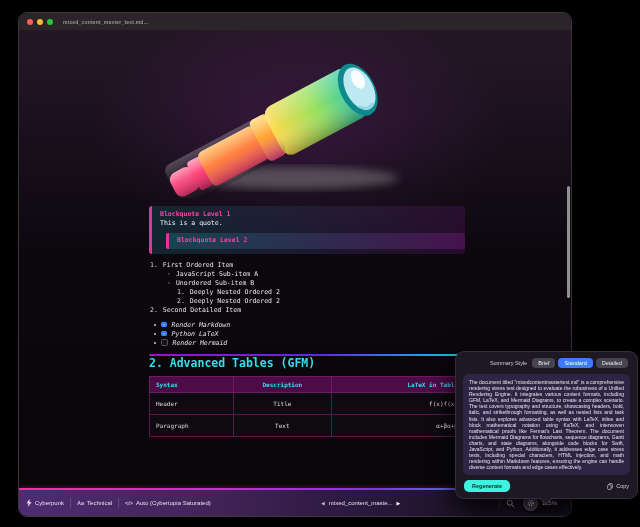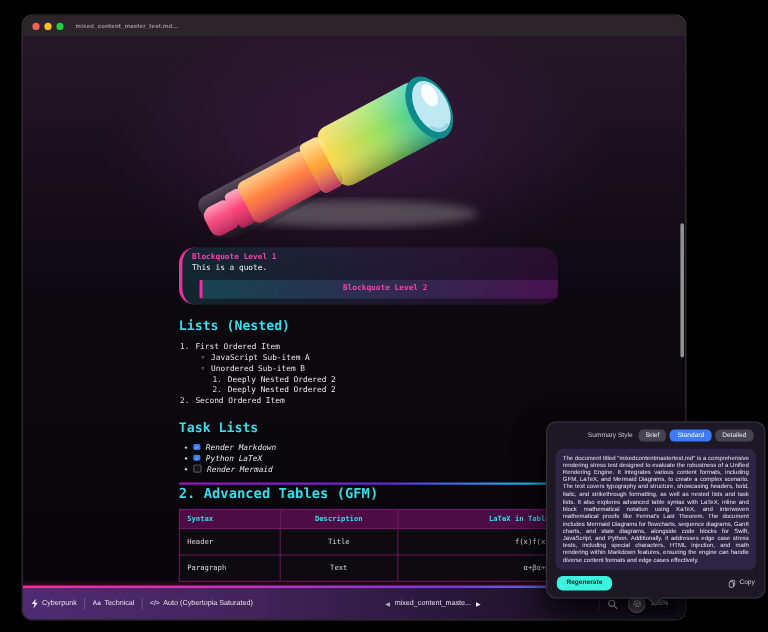--- a/index.html
+++ b/index.html
@@ -15,26 +15,26 @@
 
   .content{position:absolute;top:17px;left:0;right:0;bottom:0;overflow:hidden;
     background:linear-gradient(180deg,#251627 0%,#1f1322 12%,#150d18 30%,#0c080e 46%,#080609 100%);}
   .glow{position:absolute;left:50px;top:-30px;width:460px;height:250px;pointer-events:none;
     background:radial-gradient(ellipse at center,rgba(115,42,125,.30),rgba(115,42,125,0) 65%);}
 
   .telescope{position:absolute;left:116px;top:8px;}
 
   
   .doc{position:absolute;left:130px;top:176px;width:316px;font-family:"DejaVu Sans Mono",monospace;color:#e9e6ec;}
-  .bq1{border-left:3px solid #e8319c;padding:4px 0 5px 8px;border-radius:14px;
+  .bq1{border-left:3px solid #e8319c;padding:4px 0 5px 8px;border-radius:3px;
        background:linear-gradient(90deg,rgba(22,62,74,.55),rgba(96,22,110,.30));}
   .bq-label{font-size:6.5px;font-weight:bold;color:#ff3fae;line-height:9px;}
   .bq-text{font-size:6.5px;color:#f2f0f4;line-height:9px;}
   .bq2{margin:5px 0 0 6px;border-left:3px solid #e8319c;padding:3px 0 4px 8px;border-radius:2px;
-       background:linear-gradient(90deg,rgba(26,84,96,.65),rgba(120,26,130,.40));text-align:center;}
+       background:linear-gradient(90deg,rgba(26,84,96,.65),rgba(120,26,130,.40));}
 
   .h2{font-family:"DejaVu Sans Mono",monospace;font-weight:bold;color:#38dcec;font-size:11px;margin:0;}
   .h-lists{margin-top:11px;}
   .h-tasks{margin-top:11px;}
   .h-tables{font-size:11.5px;}
 
   .ul{margin-top:7px;}
   .li{font-size:6.5px;line-height:9px;display:flex;}
   .li .marker{margin-right:5px;color:#dcd8e0;}
   .ind0{padding-left:1px}.ind1{padding-left:18px}.ind2{padding-left:28px}
@@ -165,21 +165,20 @@
     <div class="doc">
 
       <div class="bq1">
         <div class="bq-label">Blockquote Level 1</div>
         <div class="bq-text">This is a quote.</div>
         <div class="bq2">
           <div class="bq-label">Blockquote Level 2</div>
         </div>
       </div>
 
-      <div class="h2 h-lists">Lists (Nested)</div>
 
       <div class="ul">
         <div class="li ind0">
             <span class="marker">1.</span>
             <span>First Ordered Item</span>
           </div>
         <div class="li ind1">
             <span class="marker">◦</span>
             <span>JavaScript Sub-item A</span>
           </div>
@@ -190,25 +189,24 @@
         <div class="li ind2">
             <span class="marker">1.</span>
             <span>Deeply Nested Ordered 2</span>
           </div>
         <div class="li ind2">
             <span class="marker">2.</span>
             <span>Deeply Nested Ordered 2</span>
           </div>
         <div class="li ind0">
             <span class="marker">2.</span>
-            <span>Second Ordered Item</span>
-          </div>
-      </div>
-
-      <div class="h2 h-tasks">Task Lists</div>
+            <span>Second Detailed Item</span>
+          </div>
+      </div>
+
 
       <div class="tasks">
         <div class="task">
             <span class="tdot"></span>
             <span class="checkbox checked"></span>
             <span>Render Markdown</span>
           </div>
         <div class="task">
             <span class="tdot"></span>
             <span class="checkbox checked"></span>

